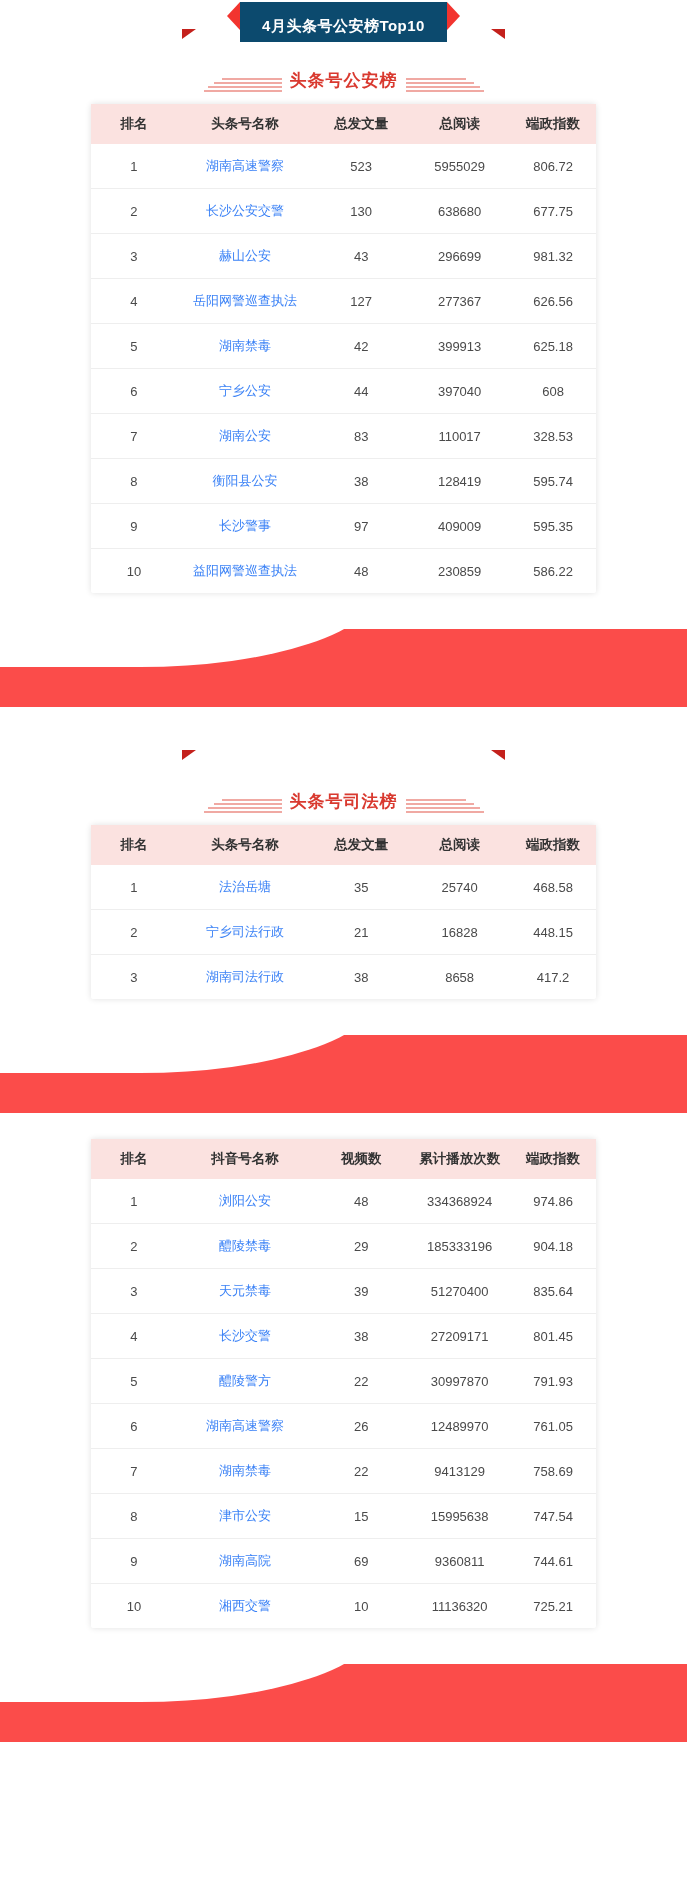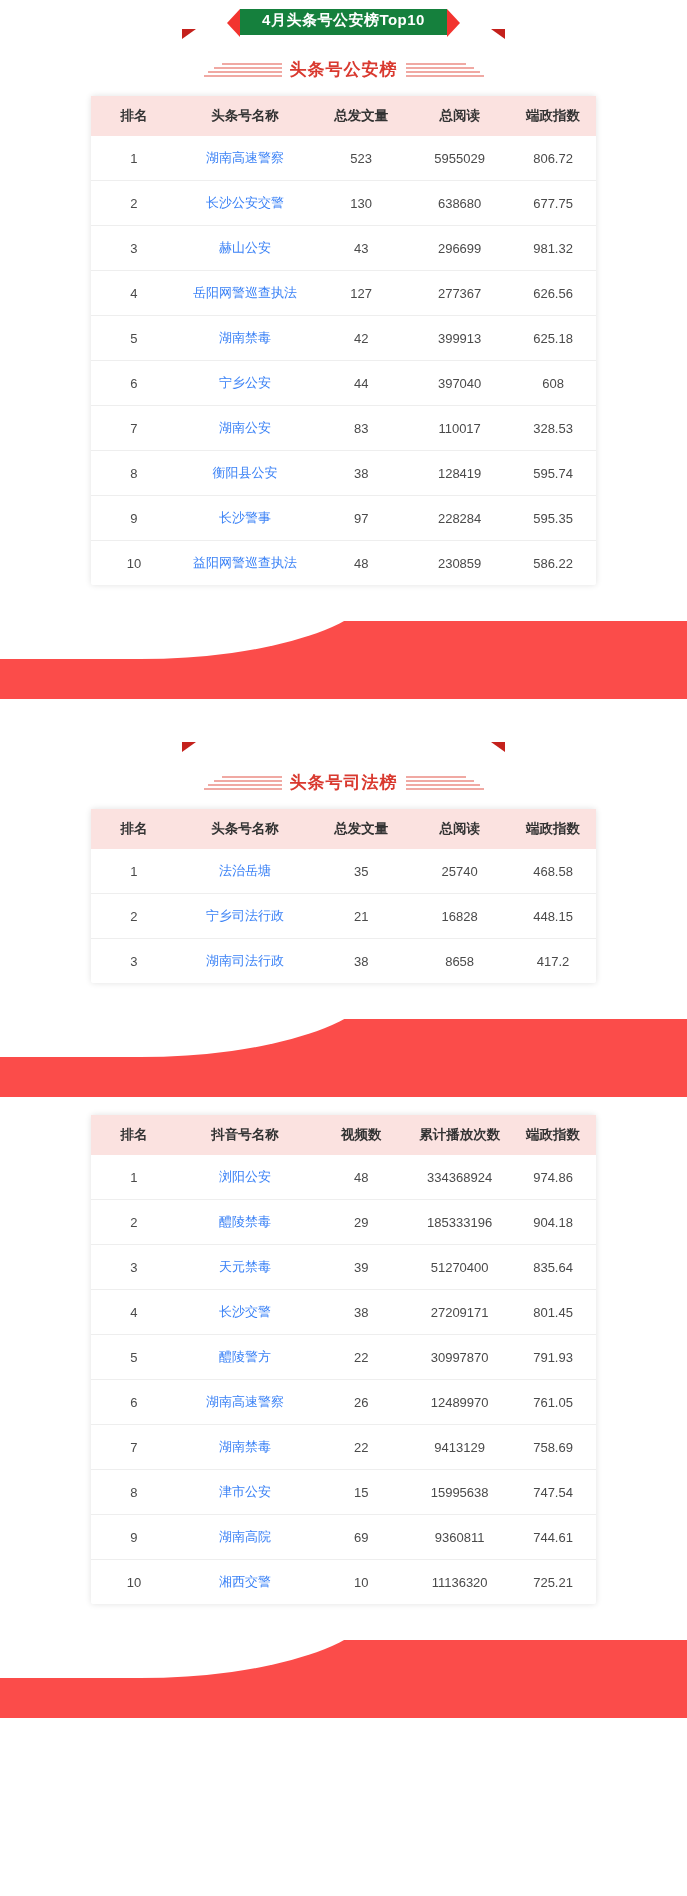--- a/index.html
+++ b/index.html
@@ -24,26 +24,26 @@
   .banner-wrap {
     position: relative;
     height: 44px;
     display: flex;
     align-items: center;
     justify-content: center;
   }
   .banner {
     position: relative;
     display: inline-block;
-    background: #15803d;
+    background: #0c4a6e;
     color: #ffffff;
     font-size: 15px;
     font-weight: bold;
     letter-spacing: 0.5px;
-    padding: 1px 22px 6px 22px;
+    padding: 14px 22px 6px 22px;
     line-height: 1.3;
   }
   .banner:before, .banner:after {
     content: "";
     position: absolute;
     top: 0;
     width: 0; height: 0;
     border-top: 14px solid transparent;
     border-bottom: 14px solid transparent;
   }
@@ -69,21 +69,21 @@
   .ribbon-tail.right {
     right: 182px;
     border-right: 14px solid #c4211c;
     border-bottom: 10px solid transparent;
     top: 29px;
   }
 
   
   .subtitle-wrap {
     display: flex;
-    align-items: center;
+    align-items: flex-end;
     justify-content: center;
     gap: 8px;
     height: 46px;
     margin-top: 2px;
   }
   .subtitle-text {
     color: #d9392f;
     font-size: 17px;
     font-weight: bold;
     letter-spacing: 1px;
@@ -107,21 +107,21 @@
   .stripes.left i:nth-child(3) { top: 10px; left: 4px; }
   .stripes.left i:nth-child(4) { top: 14px; left: 0px; }
   .stripes.right i:nth-child(1) { top: 2px; right: 18px; left: auto; width: 60px;}
   .stripes.right i:nth-child(2) { top: 6px; right: 10px; left: auto; width: 68px;}
   .stripes.right i:nth-child(3) { top: 10px; right: 4px; left: auto; width: 74px;}
   .stripes.right i:nth-child(4) { top: 14px; right: 0px; left: auto; width: 78px;}
 
   
   .table-outer {
     width: 505px;
-    margin: 4px auto;
+    margin: 12px auto;
     background: #ffffff;
     box-shadow: 0 0 6px rgba(0,0,0,0.12);
     border-radius: 2px;
   }
   table.rank {
     width: 100%;
     border-collapse: collapse;
     font-size: 13px;
     color: #3a3a3a;
   }
@@ -265,21 +265,21 @@
               <td class="c-rank">8</td>
               <td class="c-name">衡阳县公安</td>
               <td class="c-count">38</td>
               <td class="c-read">128419</td>
               <td class="c-index">595.74</td>
             </tr>
             <tr>
               <td class="c-rank">9</td>
               <td class="c-name">长沙警事</td>
               <td class="c-count">97</td>
-              <td class="c-read">228284</td>
+              <td class="c-read">409009</td>
               <td class="c-index">595.35</td>
             </tr>
             <tr>
               <td class="c-rank">10</td>
               <td class="c-name">益阳网警巡查执法</td>
               <td class="c-count">48</td>
               <td class="c-read">230859</td>
               <td class="c-index">586.22</td>
             </tr>
           </tbody>

